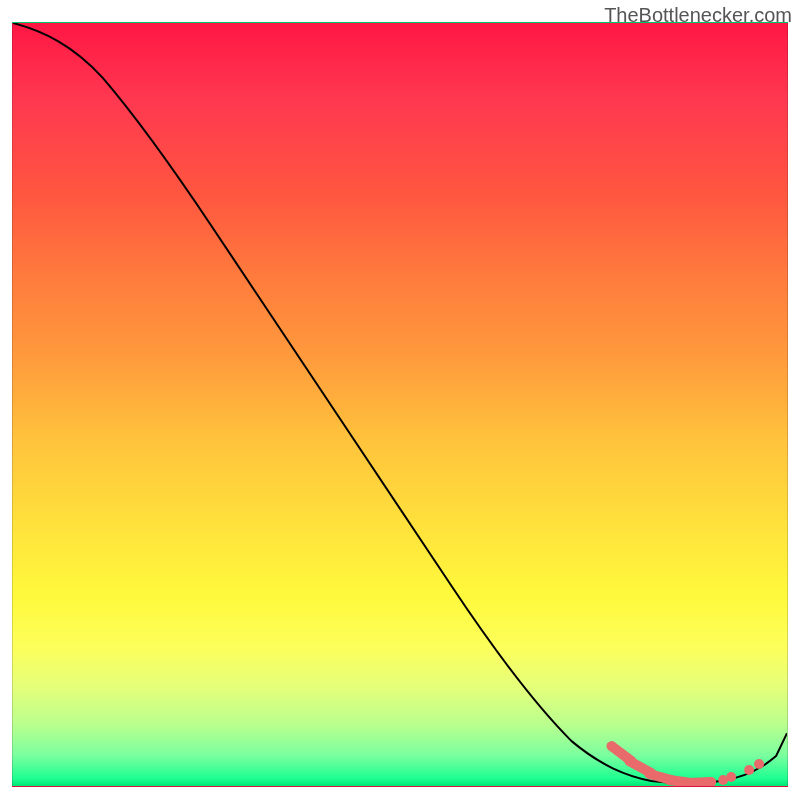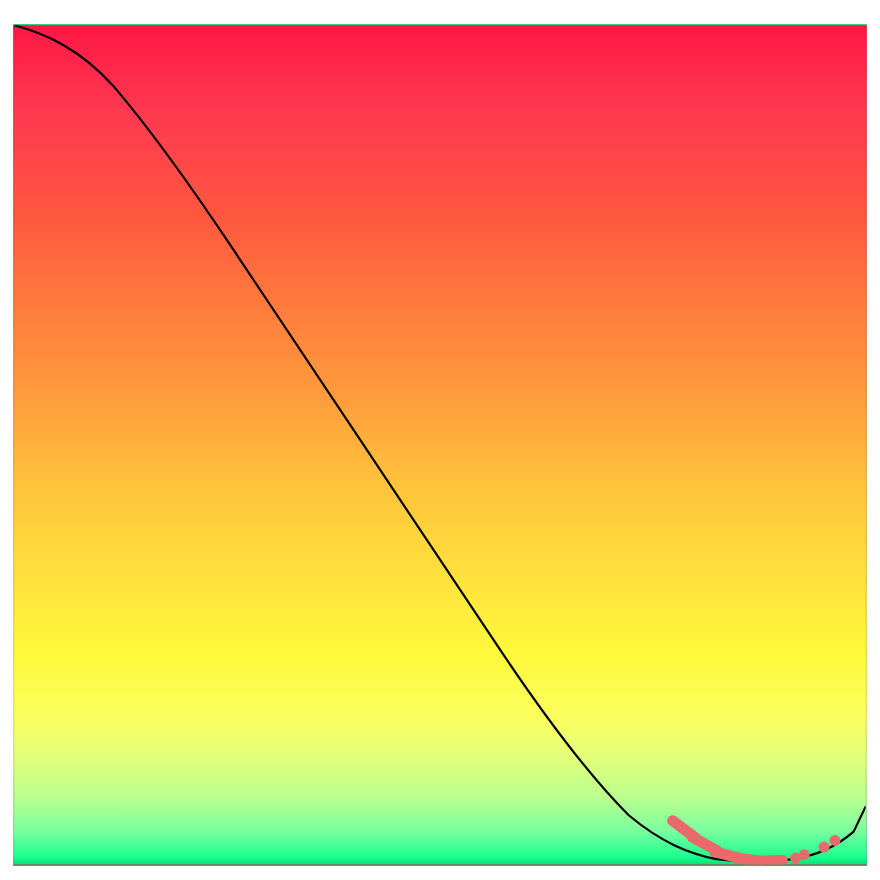--- a/index.html
+++ b/index.html
@@ -61,20 +61,21 @@
     .dash {
       stroke: #e86a6a;
       stroke-width: 10;
       stroke-linecap: round;
     }
   </style>
 </head>
 <body>
 
 <div class="chart-container">
+  <div class="watermark">TheBottlenecker.com</div>
   <div class="plot-area">
     <svg class="curve" viewBox="0 0 776 765" preserveAspectRatio="none">
       <path class="curve-path" d="M 0 0
            C 30 8, 60 22, 90 55
            C 120 90, 160 145, 200 205
            C 240 265, 280 325, 320 385
            C 360 445, 400 505, 440 565
            C 480 625, 520 680, 560 720
            C 590 745, 615 755, 640 760
            C 665 763, 690 763, 710 760

